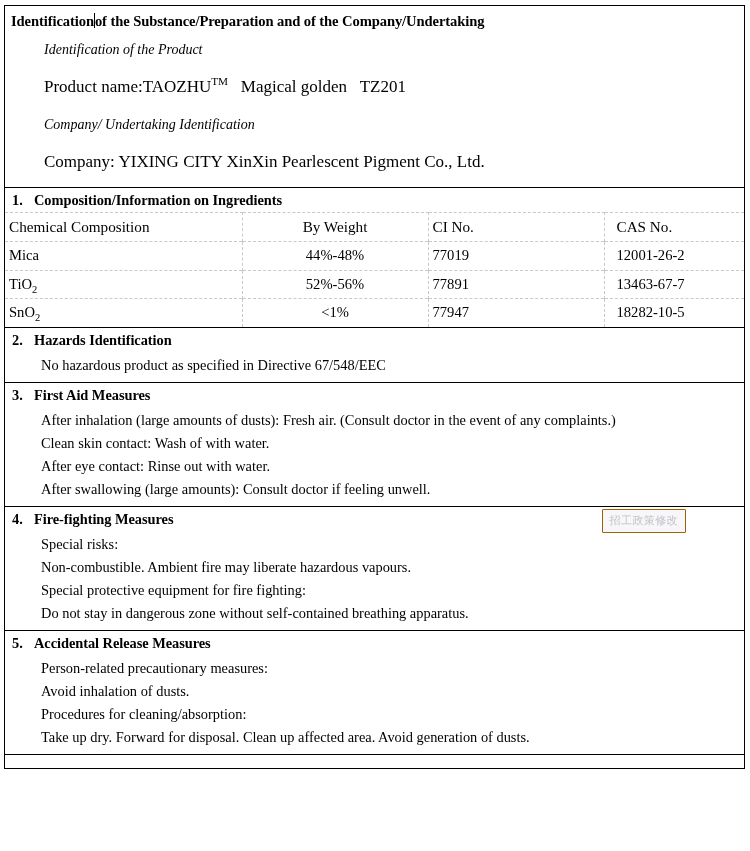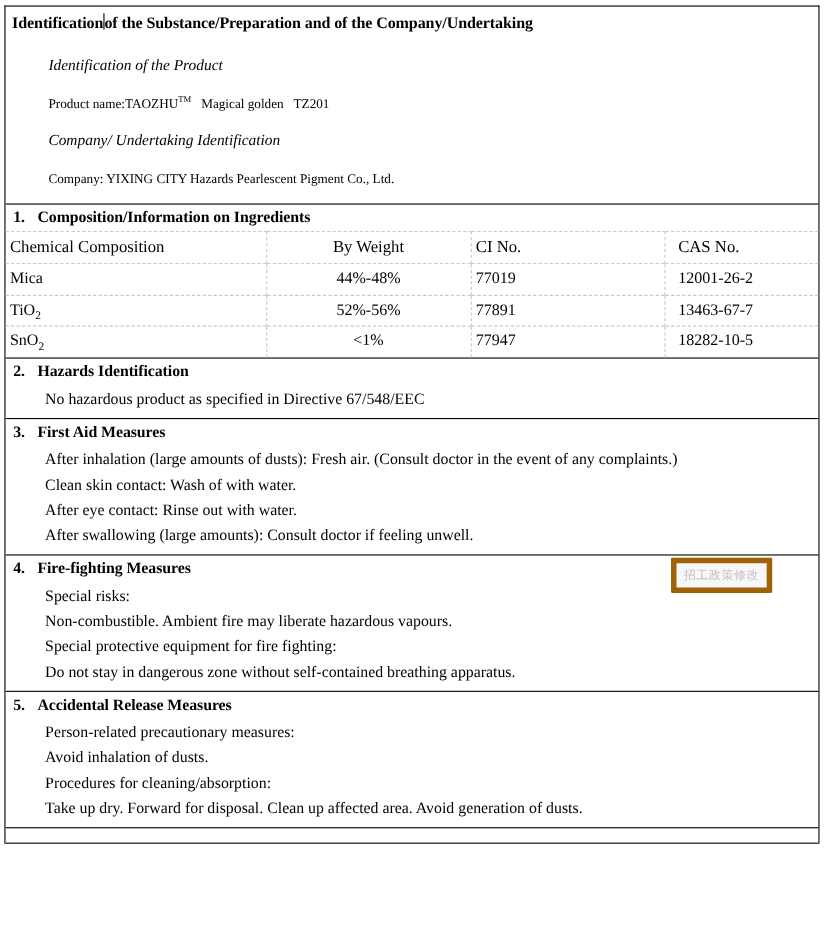--- a/index.html
+++ b/index.html
@@ -58,25 +58,25 @@
     display: inline-block;
     width: 1px;
     height: 15px;
     background: #000;
     vertical-align: -2px;
     margin: 0 0px;
   }
   .sub-italic {
     font-style: italic;
     font-size: 14px;
-    margin: 22px 0 0 33px;
+    margin: 11px 0 0 33px;
     line-height: 1.3;
   }
   .body-line {
-    font-size: 12px;
+    font-size: 17px;
     margin: 6px 0 0 33px;
     line-height: 1.3;
   }
   .gap-line { margin-top: 17px; }
 
   
   .sec-header {
     display: flex;
     align-items: baseline;
     padding: 4px 0 3px 0;
@@ -128,22 +128,22 @@
   .comp-table .c-cas { width: 140px; text-align: left; padding-left: 12px; }
   .comp-table thead th { font-size: 15.2px; }
   .comp-table tbody td { font-size: 14.6px; }
   sub { font-size: 0.72em; line-height: 0; }
   sup { font-size: 0.66em; line-height: 0; }
 
   
   .watermark {
     position: absolute;
     top: 2px;
-    right: 42px;
-    border: 5px solid #a16207;
+    right: 58px;
+    border: 1px solid #a16207;
     background: #f7f7f9;
     color: #c2c2c8;
     font-family: "DejaVu Sans", "Liberation Sans", sans-serif;
     font-size: 11px;
     line-height: 1;
     padding: 5px 7px 6px 7px;
     letter-spacing: 0.4px;
     white-space: nowrap;
     border-radius: 1px;
   }
@@ -156,21 +156,21 @@
 
     <div class="section sec-head-block">
       <div class="doc-title"><span>Identification</span><span class="caret"></span><span>of the Substance/Preparation and of the Company/Undertaking</span></div>
 
       <div class="sub-italic">Identification of the Product</div>
 
       <div class="body-line gap-line"><span>Product name:TAOZHU</span><sup>TM</sup>&nbsp;&nbsp;&nbsp;<span>Magical golden</span>&nbsp;&nbsp;&nbsp;<span>TZ201</span></div>
 
       <div class="sub-italic gap-line">Company/ Undertaking Identification</div>
 
-      <div class="body-line gap-line">Company: YIXING CITY Hazards Pearlescent Pigment Co., Ltd.</div>
+      <div class="body-line gap-line">Company: YIXING CITY XinXin Pearlescent Pigment Co., Ltd.</div>
     </div>
 
     <div class="section">
       <div class="sec-header">
         <span class="sec-num">1.</span>
         <span class="sec-title">Composition/Information on Ingredients</span>
       </div>
       <table class="comp-table">
         <thead>
           <tr>

